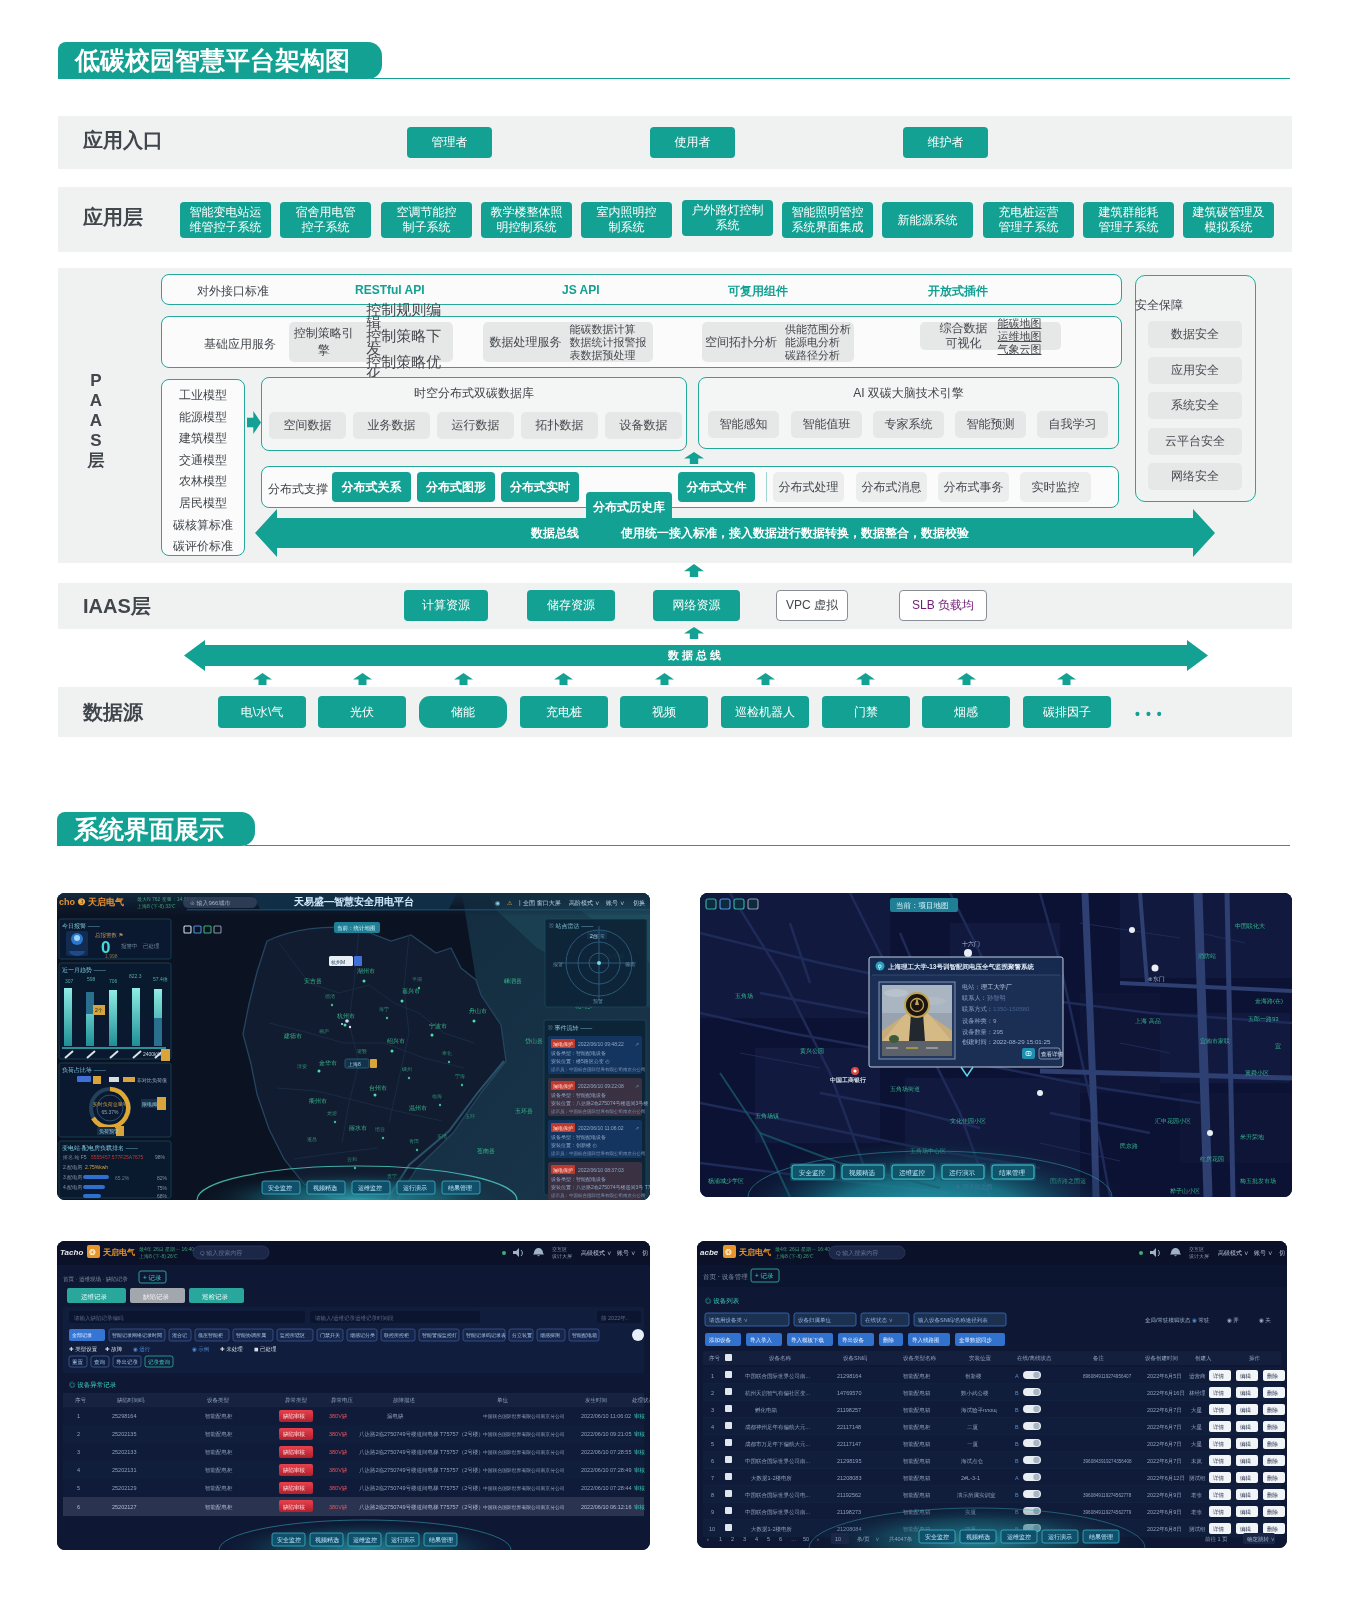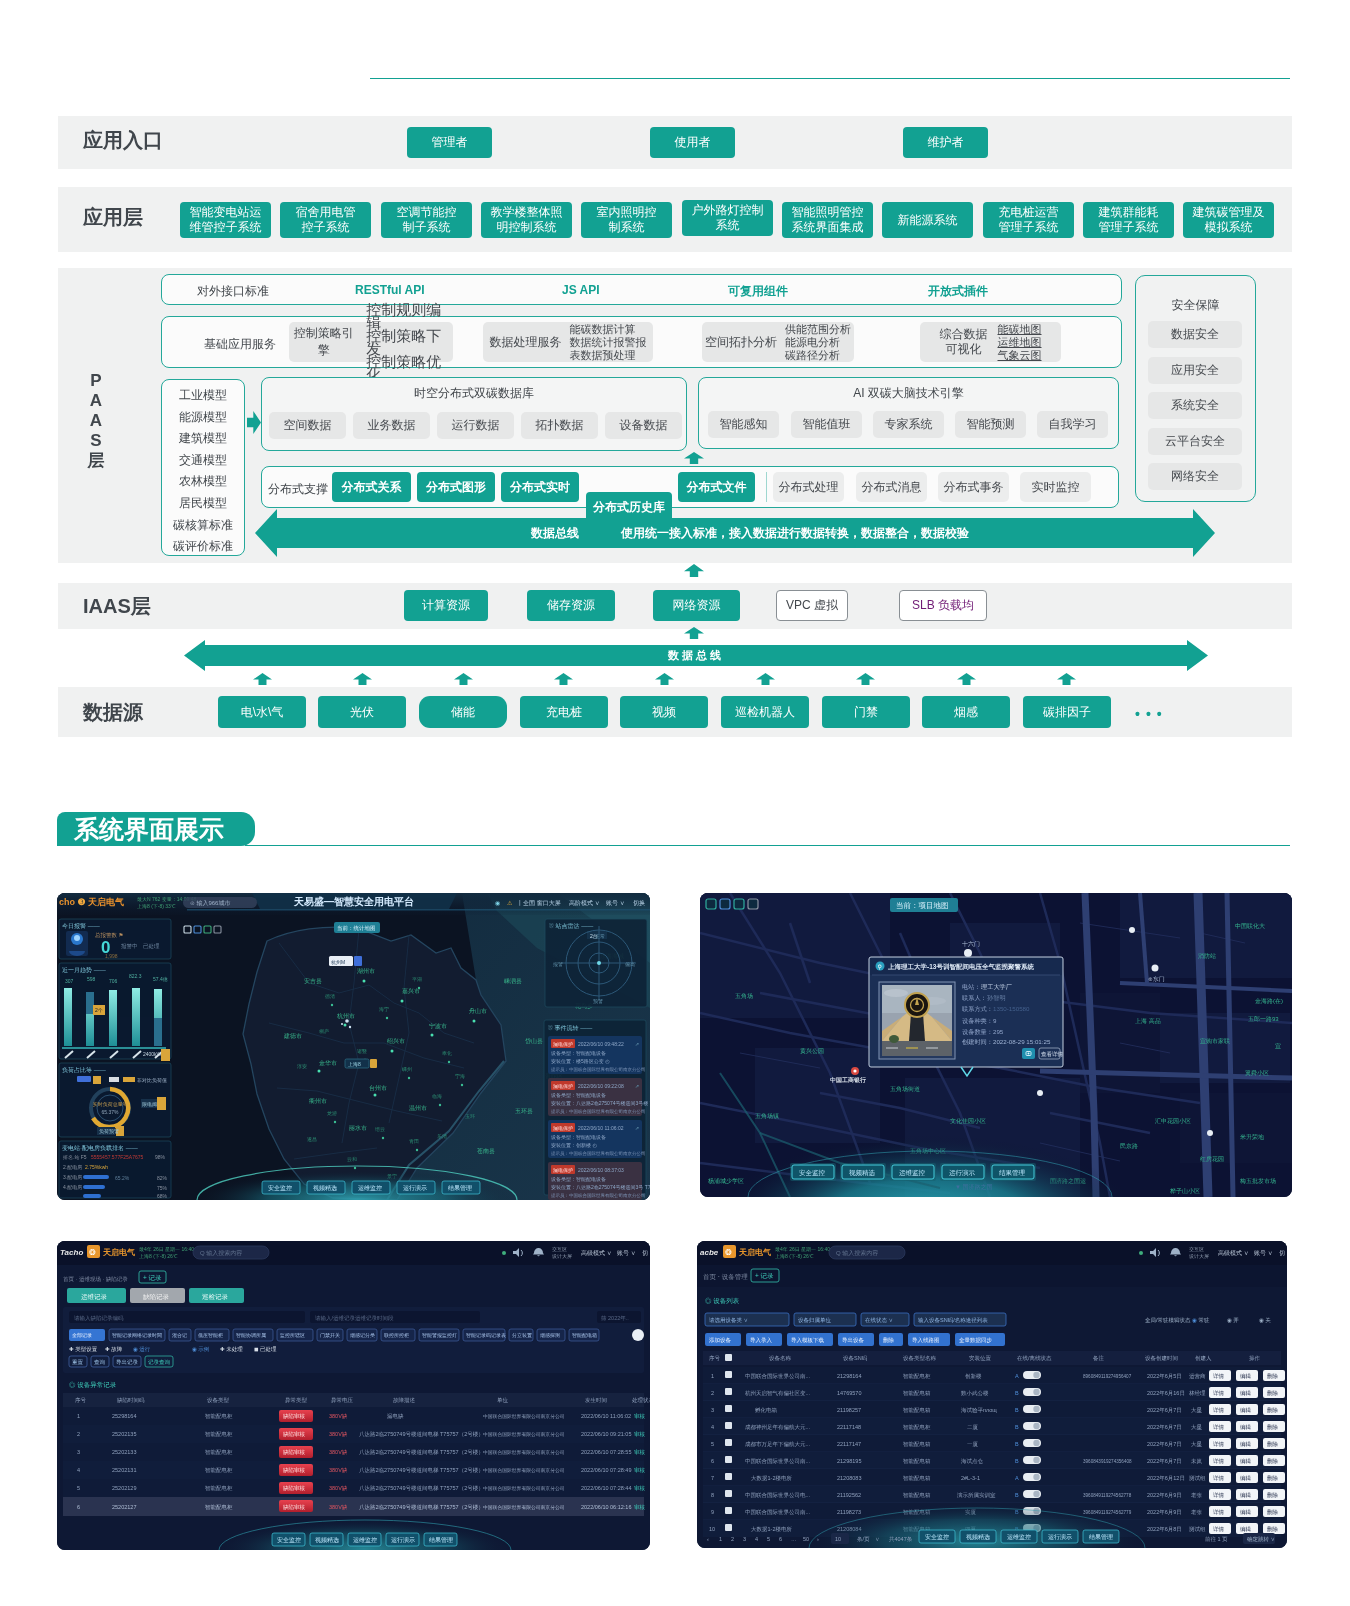--- a/index.html
+++ b/index.html
@@ -17,20 +17,21 @@
 .titleblk{position:absolute;background:#12a192;color:#fff;font-weight:bold;display:flex;align-items:center;}
 .tealline{position:absolute;background:#12a192;height:1px;}
 .mlist{font-size:12px;color:#42474c;text-align:center;}
 .bus{position:absolute;background:#12a192;color:#fff;}
 .shot{position:absolute;border-radius:8px;overflow:hidden;background:#0d1831;}
 </style>
 </head>
 <body>
 <div id="page">
 
+<div class="titleblk" style="left:58px;top:42px;width:324px;height:37px;border-radius:8px 14px 14px 0;font-size:25px;padding-left:17px;box-sizing:border-box;">低碳校园智慧平台架构图</div>
 <div class="tealline" style="left:370px;top:78px;width:920px;"></div>
 
 <div class="band" style="top:116px;height:53px;"></div>
 <div class="blabel" style="left:83px;top:127px;">应用入口</div>
 <div class="tbtn" style="left:407px;top:127px;width:85px;height:31px;">管理者</div>
 <div class="tbtn" style="left:650px;top:127px;width:85px;height:31px;">使用者</div>
 <div class="tbtn" style="left:903px;top:127px;width:85px;height:31px;">维护者</div>
 
 <div class="band" style="top:187px;height:65px;"></div>
 <div class="blabel" style="left:83px;top:204px;">应用层</div>
@@ -63,21 +64,21 @@
       <span style="font-size:15px;line-height:13px;margin-left:8px;text-align:left;">控制规则编辑<br>控制策略下发<br>控制策略优化</span>
     </div>
 <div class="gbox" style="left:483px;top:322px;width:170px;height:40px;">
       <span>数据处理服务</span>
       <span style="font-size:11px;line-height:13px;margin-left:8px;text-align:left;">能碳数据计算<br>数据统计报警报<br>表数据预处理</span>
     </div>
 <div class="gbox" style="left:702px;top:322px;width:152px;height:40px;">
       <span>空间拓扑分析</span>
       <span style="font-size:11px;line-height:13px;margin-left:8px;text-align:left;">供能范围分析<br>能源电分析<br>碳路径分析</span>
     </div>
-<div class="gbox" style="left:920px;top:322px;width:141px;height:40px;">
+<div class="gbox" style="left:920px;top:322px;width:141px;height:28px;">
       <span style="line-height:15px;">综合数据<br>可视化</span>
       <span style="font-size:11px;line-height:13px;margin-left:10px;text-align:left;text-decoration:underline;">能碳地图<br>运维地图<br>气象云图</span>
     </div>
 
 <div class="wbox" style="left:161px;top:379px;width:84px;height:177px;"></div>
 <div class="abs mlist" style="left:161px;top:385px;width:84px;line-height:21.6px;">工业模型<br>能源模型<br>建筑模型<br>交通模型<br>农林模型<br>居民模型<br>碳核算标准<br>碳评价标准</div>
 <div class="abs" style="left:247px;top:411px;width:14px;height:23px;background:#12a192;clip-path:polygon(0 29%,45% 29%,45% 0,100% 50%,45% 100%,45% 71%,0 71%);"></div>
 
 <div class="wbox" style="left:261px;top:377px;width:426px;height:74px;background:#f4f5f5;"></div>
 <div class="dtx" style="left:261px;top:385px;width:426px;text-align:center;">时空分布式双碳数据库</div>
@@ -110,21 +111,21 @@
 <div class="gbox" style="left:938px;top:472px;width:71px;height:30px;background:#eceded;">分布式事务</div>
 <div class="gbox" style="left:1020px;top:472px;width:71px;height:30px;background:#eceded;">实时监控</div>
 
 <div class="bus" style="left:255px;top:509px;width:960px;height:48px;clip-path:polygon(0 50%,22px 0,22px 19%,938px 19%,938px 0,100% 50%,938px 100%,938px 81%,22px 81%,22px 100%);display:flex;align-items:center;justify-content:center;font-size:12px;font-weight:bold;padding-left:30px;box-sizing:border-box;">
       <span>数据总线</span>
       <span style="width:42px;"></span>
       <span>使用统一接入标准，接入数据进行数据转换，数据整合，数据校验</span>
     </div>
 
 <div class="wbox" style="left:1135px;top:275px;width:121px;height:227px;border-radius:10px;background:#f1f2f2;"></div>
-<div class="dtx" style="left:1135px;top:297px;width:121px;text-align:center;">安全保障</div>
+<div class="dtx" style="left:1135px;top:297px;width:121px;">安全保障</div>
 <div class="gbox" style="left:1148px;top:321px;width:94px;height:27px;">数据安全</div>
 <div class="gbox" style="left:1148px;top:357px;width:94px;height:27px;">应用安全</div>
 <div class="gbox" style="left:1148px;top:392px;width:94px;height:27px;">系统安全</div>
 <div class="gbox" style="left:1148px;top:428px;width:94px;height:27px;">云平台安全</div>
 <div class="gbox" style="left:1148px;top:463px;width:94px;height:27px;">网络安全</div>
 
 <div class="uparr" style="left:684px;top:564px;width:20px;height:13px;"></div>
 
 <div class="band" style="top:583px;height:46px;"></div>
 <div class="blabel" style="left:83px;top:593px;">IAAS层</div>

